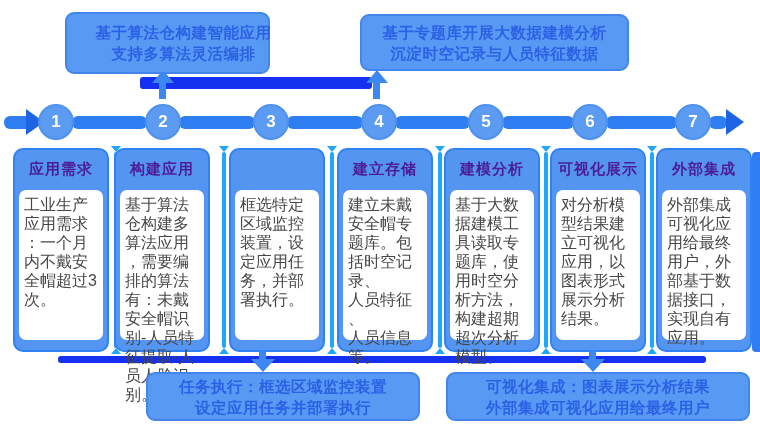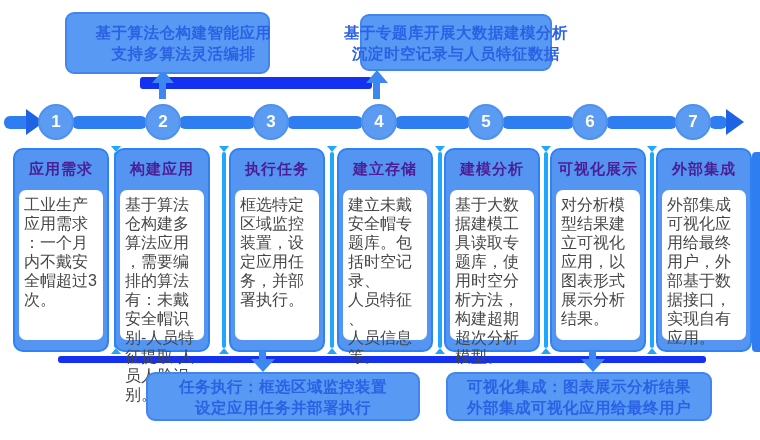--- a/index.html
+++ b/index.html
@@ -52,21 +52,21 @@
 
   .edge-strip{position:absolute;background:#2E7EF2;z-index:1;}
 </style>
 </head>
 <body>
 
 <div class="banner" style="left:65px;top:12px;width:205px;height:62px;padding-left:32px;">
   <div class="banner-line">基于算法仓构建智能应用</div>
   <div class="banner-line">支持多算法灵活编排</div>
 </div>
-<div class="banner" style="left:360px;top:14px;width:192px;height:57px;">
+<div class="banner" style="left:360px;top:14px;width:269px;height:57px;">
   <div class="banner-line">基于专题库开展大数据建模分析</div>
   <div class="banner-line">沉淀时空记录与人员特征数据</div>
 </div>
 
 <div class="bus" style="left:140px;top:77px;width:232px;height:12px;"></div>
 <div class="up-head" style="left:152px;top:70px;"></div>
 <div class="v-stem" style="left:159px;top:83px;height:16px;"></div>
 <div class="up-head" style="left:366px;top:70px;"></div>
 <div class="v-stem" style="left:373px;top:83px;height:16px;"></div>
 
@@ -95,21 +95,20 @@
     <div class="card-body">工业生产应用需求：一个月内不戴安全帽超过3次。</div>
   </div>
 </div>
 <div class="card" style="left:114px;">
   <div class="card-title">构建应用</div>
   <div class="card-panel">
     <div class="card-body">基于算法仓构建多算法应用，需要编排的算法有：未戴安全帽识别-人员特征提取-人员人脸识别。</div>
   </div>
 </div>
 <div class="card" style="left:229px;">
-  <div class="card-title">执行任务</div>
   <div class="card-panel">
     <div class="card-body">框选特定区域监控装置，设定应用任务，并部署执行。</div>
   </div>
 </div>
 <div class="card" style="left:337px;">
   <div class="card-title">建立存储</div>
   <div class="card-panel">
     <div class="card-body">建立未戴安全帽专题库。包括时空记录、
 人员特征、
 人员信息等。</div>
@@ -146,16 +145,16 @@
 <div class="bus" style="left:58px;top:356px;width:648px;height:7px;"></div>
 <div class="v-stem" style="left:259px;top:351px;height:9px;"></div>
 <div class="down-head" style="left:251px;top:359px;"></div>
 <div class="v-stem" style="left:589px;top:351px;height:9px;"></div>
 <div class="down-head" style="left:581px;top:359px;"></div>
 
 <div class="banner" style="left:146px;top:372px;width:274px;height:49px;">
   <div class="banner-line">任务执行：框选区域监控装置</div>
   <div class="banner-line">设定应用任务并部署执行</div>
 </div>
-<div class="banner" style="left:446px;top:372px;width:266px;height:49px;">
+<div class="banner" style="left:446px;top:372px;width:304px;height:49px;">
   <div class="banner-line">可视化集成：图表展示分析结果</div>
   <div class="banner-line">外部集成可视化应用给最终用户</div>
 </div>
 
 </body></html>

